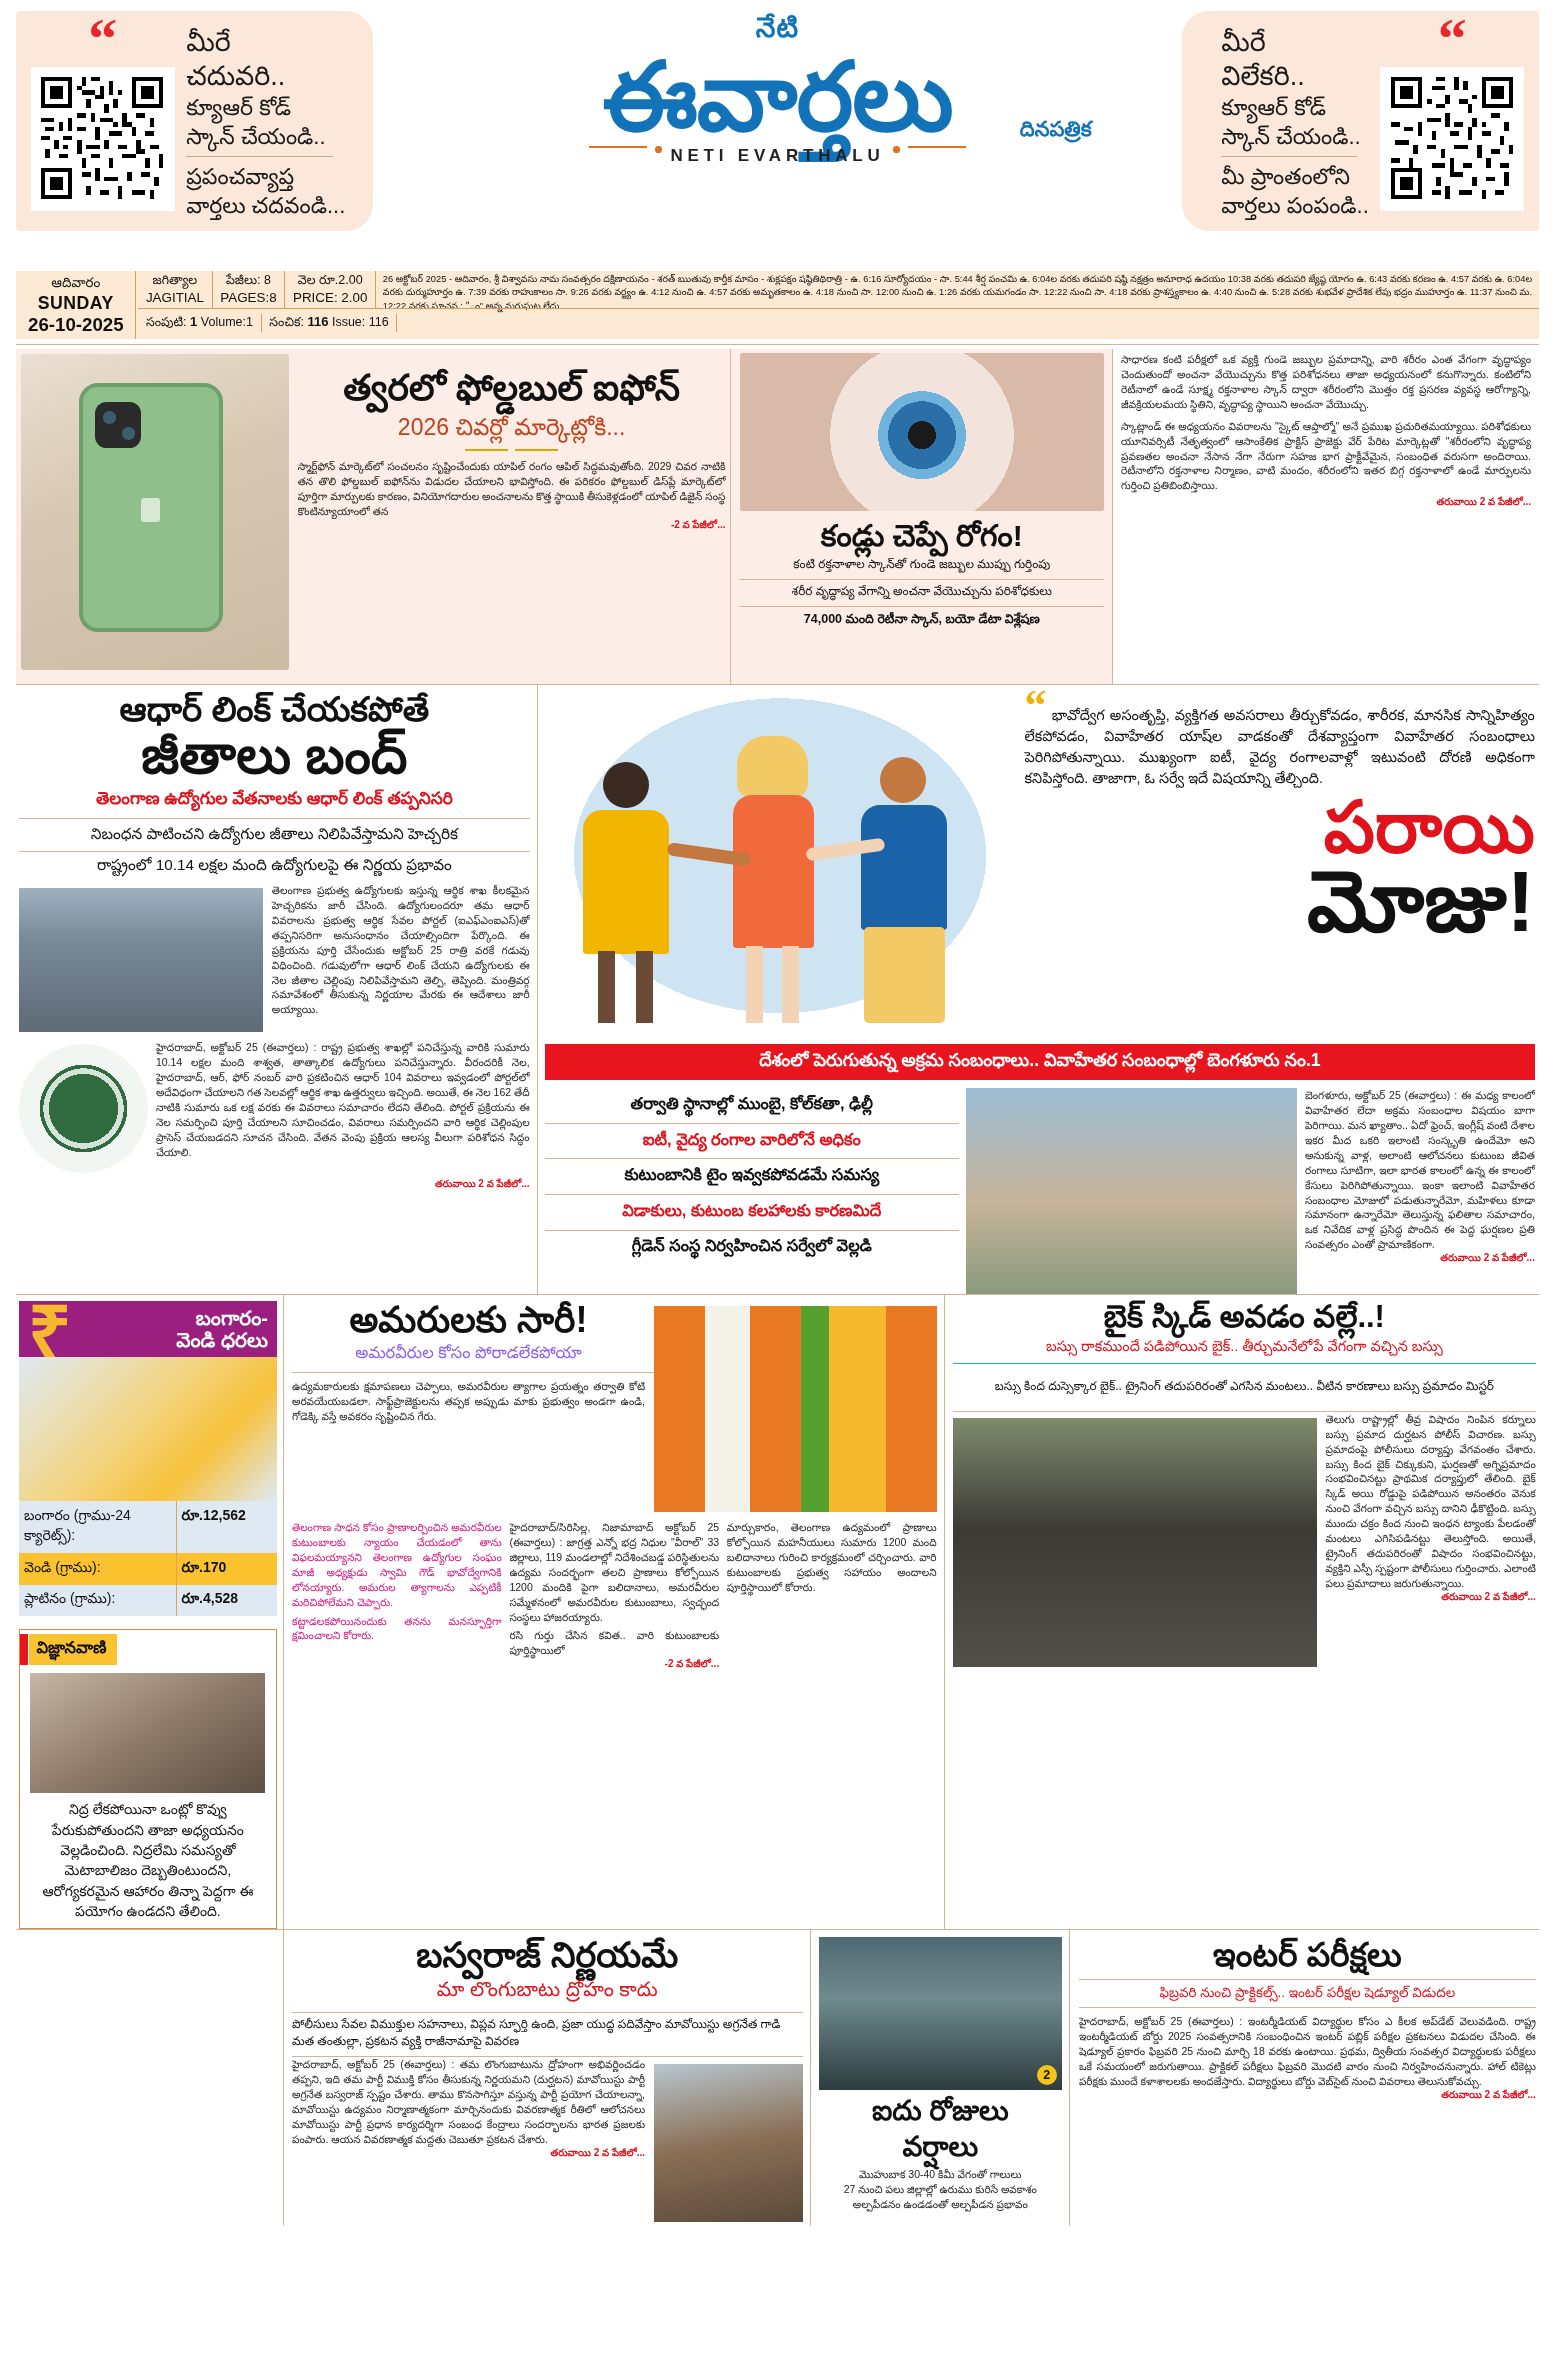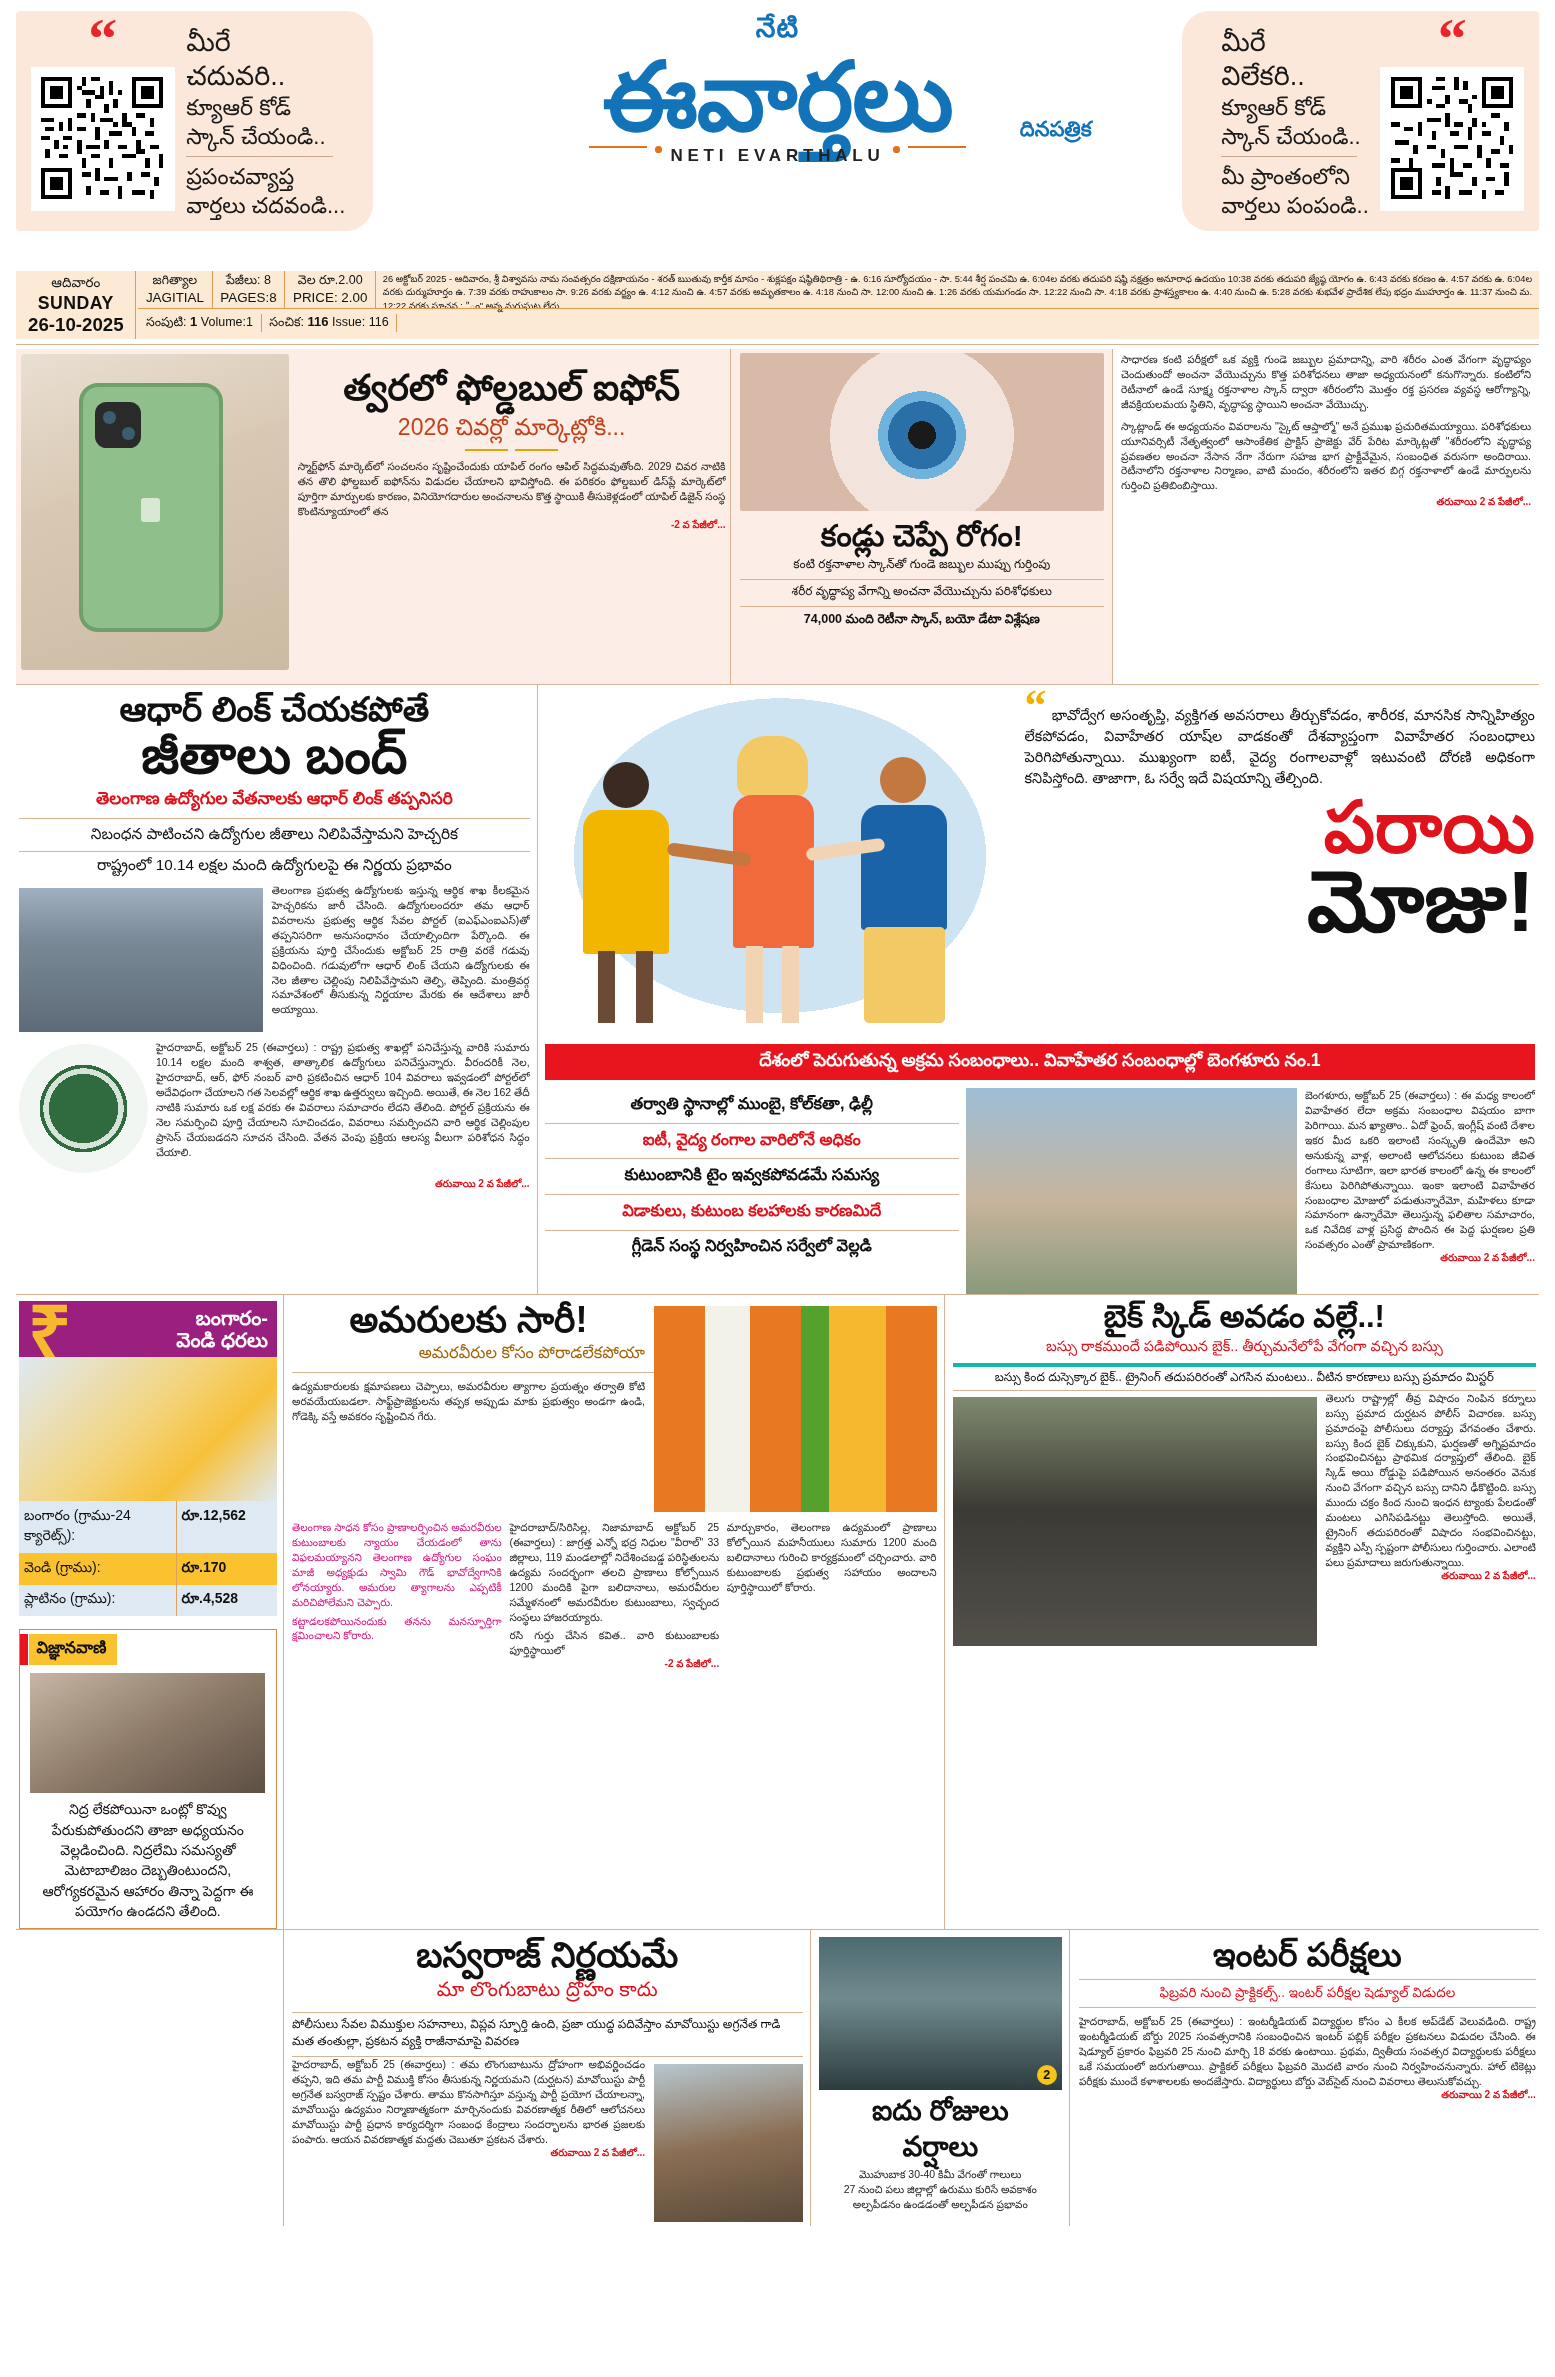--- a/index.html
+++ b/index.html
@@ -121,29 +121,29 @@
   .gr-blue { background:#dfe9f3; }
   .gr-yellow { background:#fbc230; }
 
   .vig-box { border:1px solid #d88a44; margin-top:12.5px; padding:4.8px 0 6.7px 0; }
   .vig-tag { background:#fbc230; display:inline-block; font-size:16.3px; font-weight:bold; padding:3.8px 10.5px 3.8px 7.7px; margin-left:8.6px; position:relative; color:#111; }
   .vig-tag::before { content:""; position:absolute; left:-8.6px; top:0; bottom:0; width:7.7px; background:#e8141e; }
   .vig-img { width:92%; height:120px; margin:7.7px auto 0; overflow:hidden; }
   .vig-tx { font-size:14px; text-align:center; line-height:1.45; padding:6.7px 5.8px 0; }
 
   .h-amar { font-size:36px; text-align:center; }
-  .h-amar-s { font-size:16.3px; color:#a16207; text-align:right; margin-top:4.8px; padding-bottom:5.8px; border-bottom:1px solid #d8b294; }
+  .h-amar-s { font-size:16.3px; color:#8b5cf6; text-align:center; margin-top:4.8px; padding-bottom:5.8px; border-bottom:1px solid #d8b294; }
   .rally-img { width:283px; height:206px; overflow:hidden; float:right; margin:4.8px 0 3.8px 8.6px; }
   .amar-cols { display:flex; gap:7.7px; margin-top:4.8px; }
   .amar-cols > div { flex:1; }
   .amar-pink { color:#d6117f; }
 
   .h-bike { font-size:31px; text-align:center; }
   .h-bike-s { font-size:14.4px; color:#e0121b; text-align:center; margin-top:4.8px; }
-  .h-bike-s2 { font-size:12px; text-align:center; margin-top:4.8px; padding:3px 0; border-top:4px solid #14b8a6; border-bottom:1px solid #d8b294; }
+  .h-bike-s2 { font-size:12px; text-align:center; margin-top:4.8px; padding:15px 0; border-top:1px solid #14b8a6; border-bottom:1px solid #d8b294; }
   .bus-img { width:364px; height:249px; overflow:hidden; float:left; margin:6.7px 8.6px 3.8px 0; }
 
   
   .last-sec { display:flex; margin:0 3.8px; border-top:1.4px solid #d8b294; }
   .ls-col1 { width:268px; padding:6.7px 6.7px 0 2.9px; border-right:1.4px solid #d8b294; }
   .ls-col2 { width:527px; padding:6.7px 7.7px 0 7.7px; border-right:1.4px solid #d8b294; }
   .ls-col3 { width:259px; padding:6.7px 7.7px 0 7.7px; border-right:1.4px solid #d8b294; }
   .ls-col4 { flex:1; padding:6.7px 2.9px 0 8.6px; }
 
   .h-basu { font-size:35px; text-align:center; }

